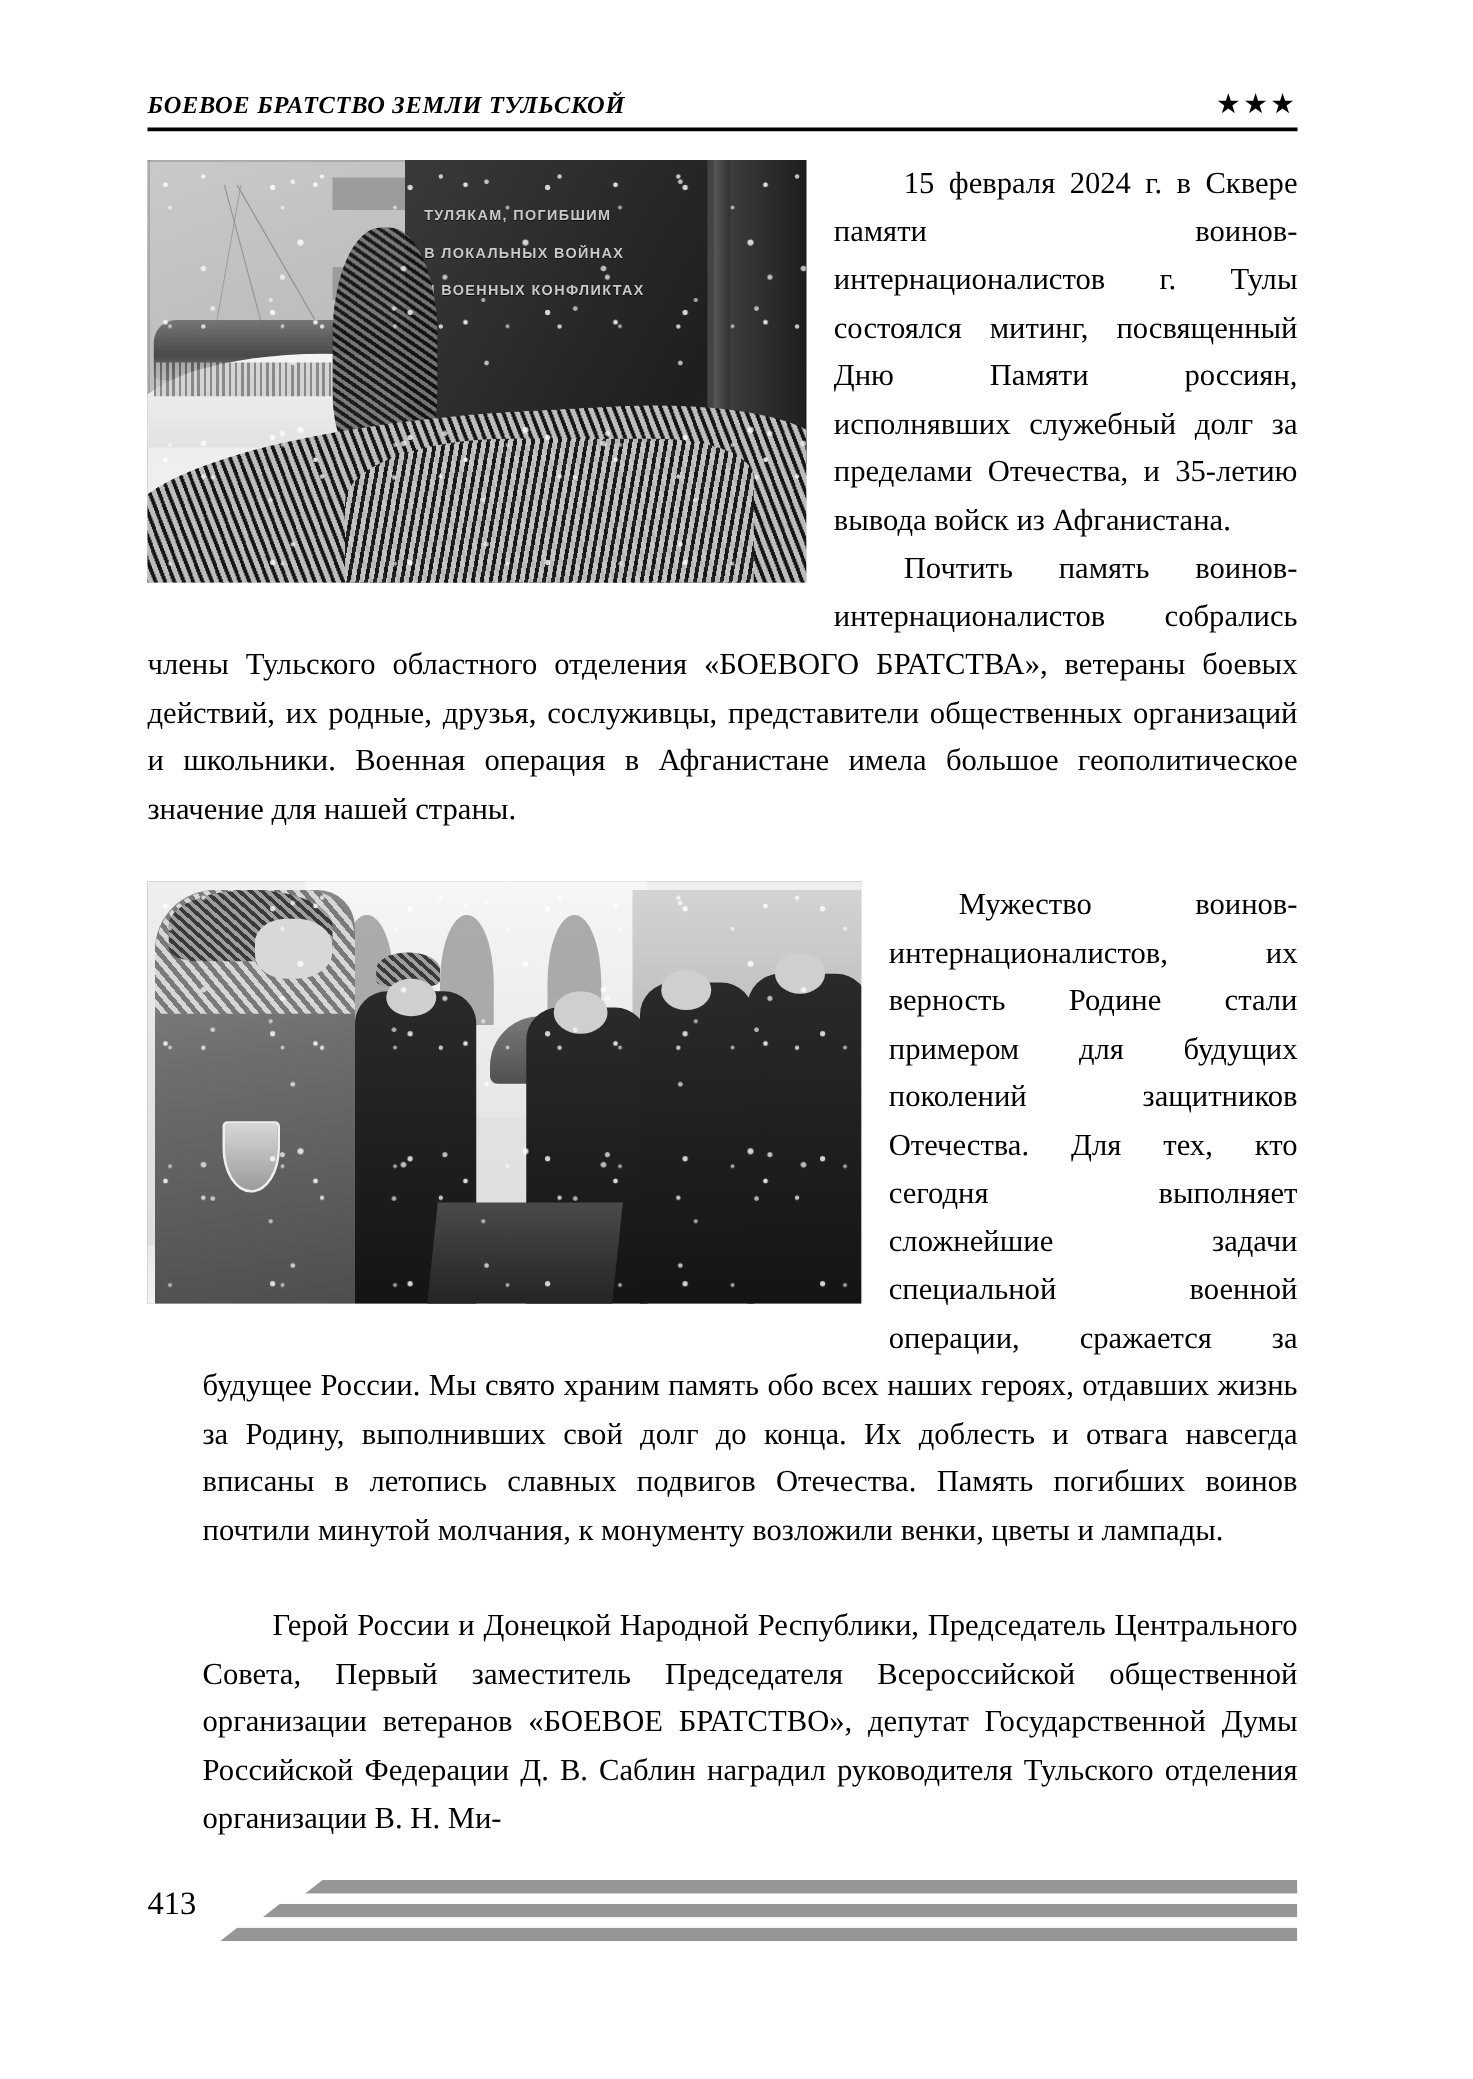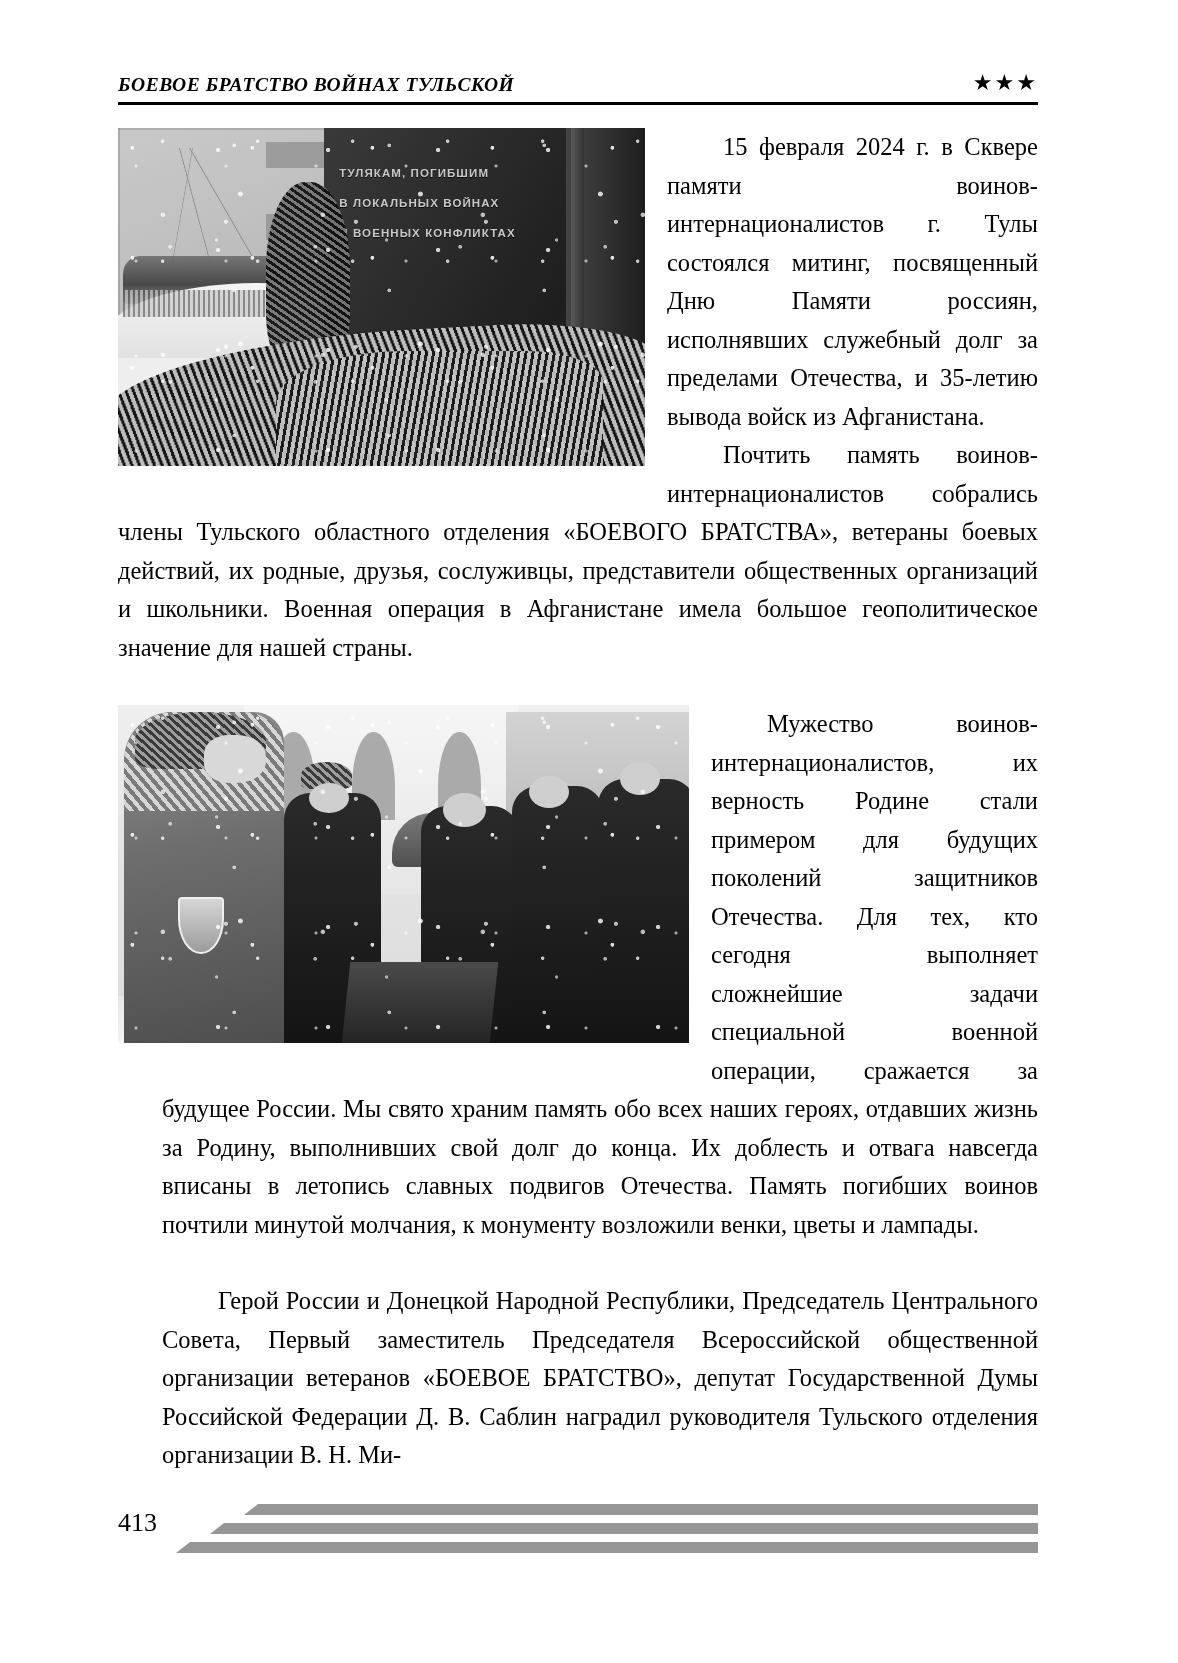--- a/index.html
+++ b/index.html
@@ -321,21 +321,21 @@
   .footer-bar.b1 { top: 2px;  left: 68px;  clip-path: polygon(14px 0, 100% 0, 100% 100%, 0 100%); }
   .footer-bar.b2 { top: 21px; left: 34px;  clip-path: polygon(14px 0, 100% 0, 100% 100%, 0 100%); }
   .footer-bar.b3 { top: 40px; left: 0px;   clip-path: polygon(14px 0, 100% 0, 100% 100%, 0 100%); }
 </style>
 </head>
 <body>
 
 <div class="page">
 
   <div class="running-head">
-    <span class="running-head-title">БОЕВОЕ БРАТСТВО ВОЙНАХ ТУЛЬСКОЙ</span>
+    <span class="running-head-title">БОЕВОЕ БРАТСТВО ЗЕМЛИ ТУЛЬСКОЙ</span>
     <span class="running-head-stars">★★★</span>
   </div>
   <div class="head-rule"></div>
 
   <div class="content">
 
     <figure class="photo photo-1" style="margin:0 22px 14px 0;">
       <div class="ph1-bg"></div>
       <div class="ph1-building"></div>
       <div class="ph1-windows"></div>

